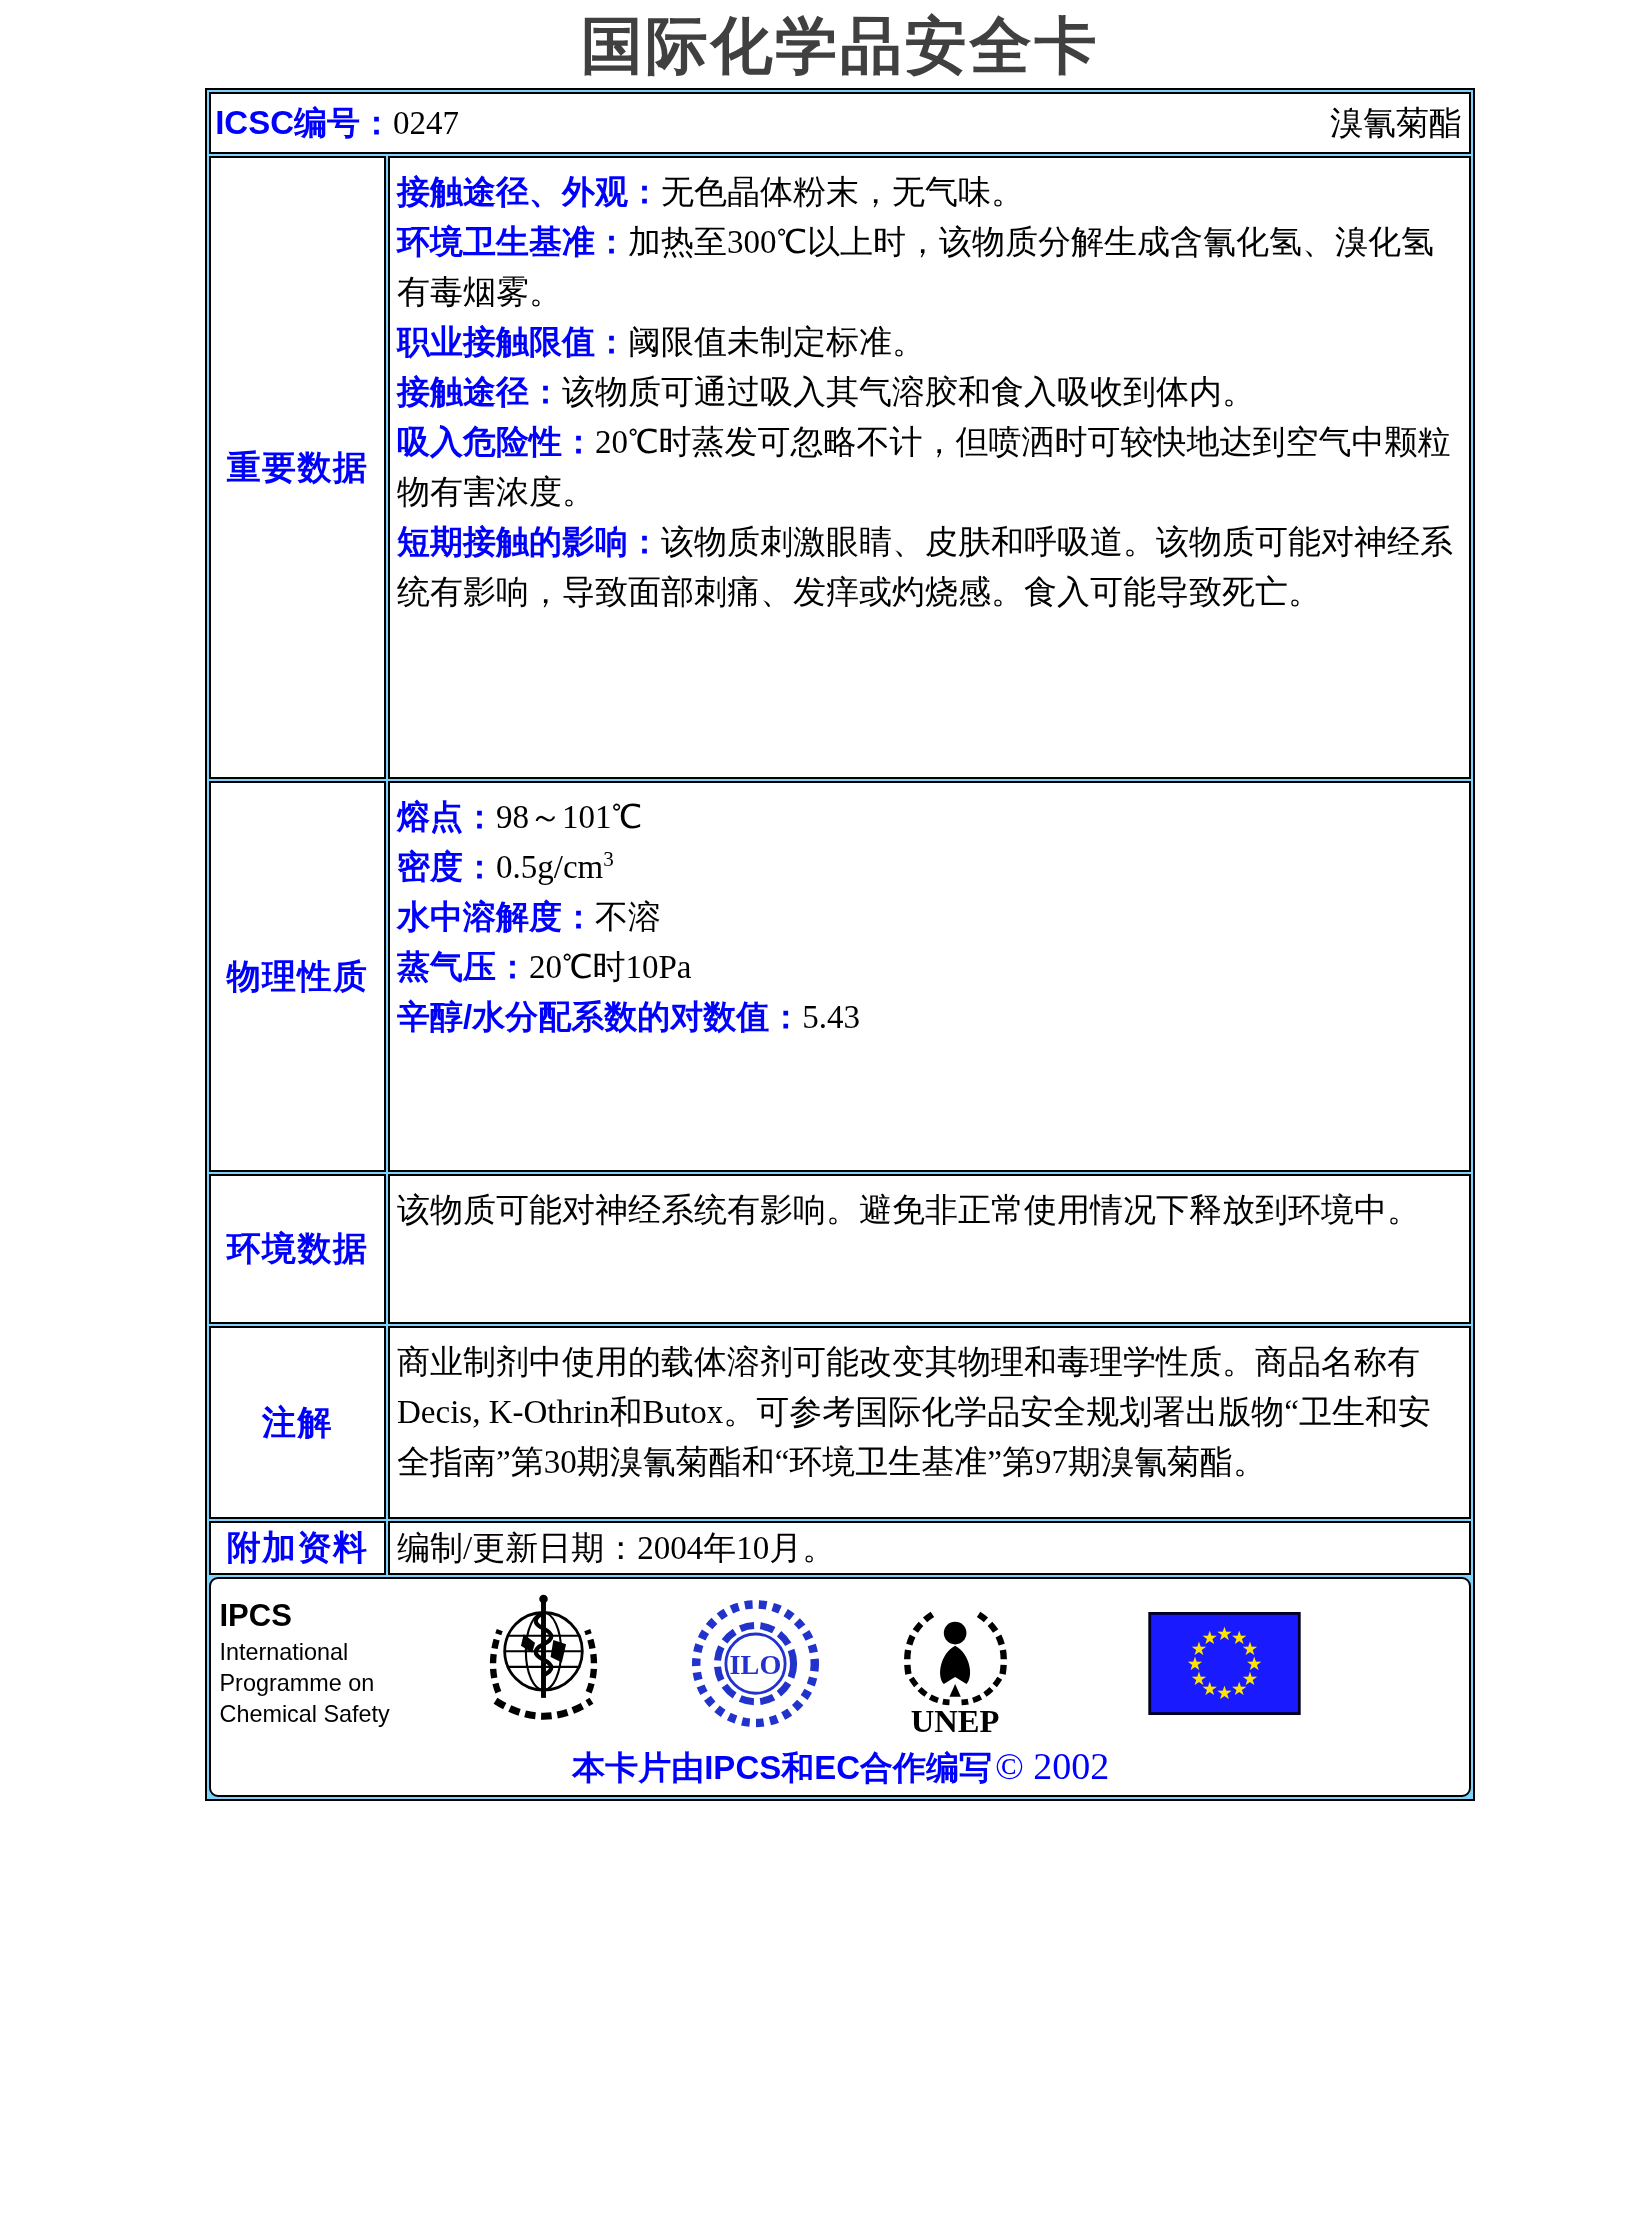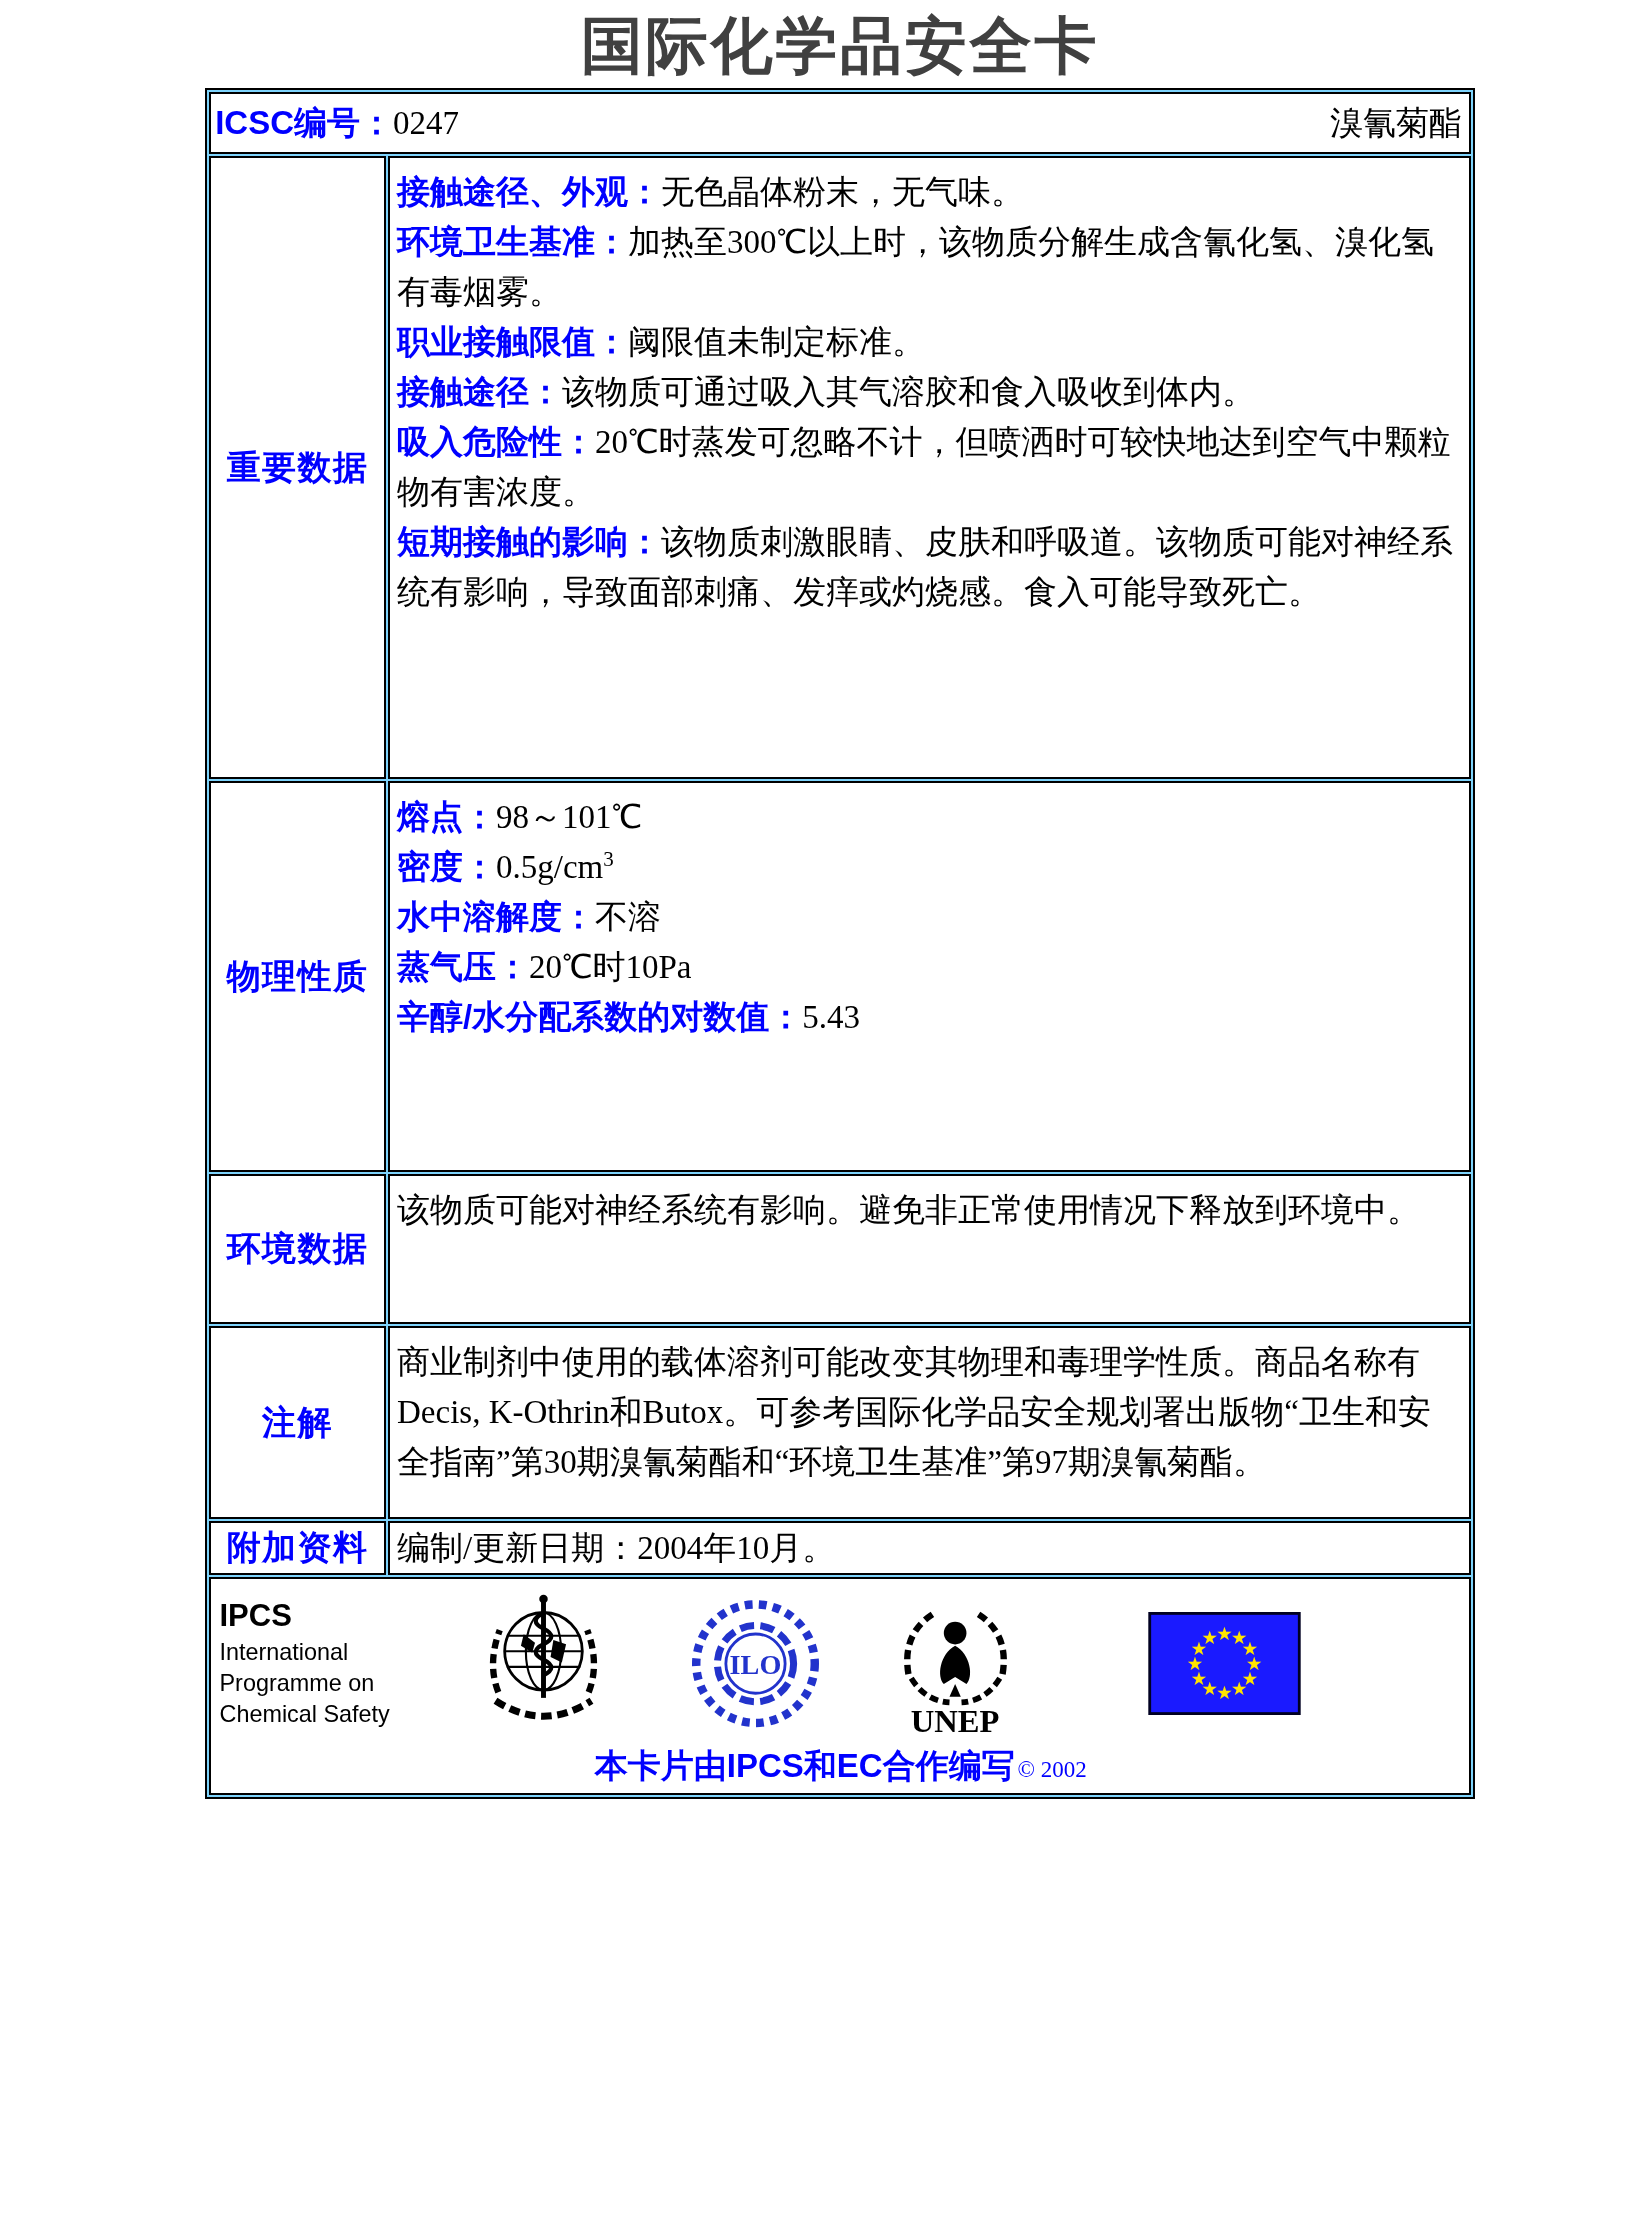--- a/index.html
+++ b/index.html
@@ -69,21 +69,21 @@
     font-weight: bold;
   }
   p.line { margin: 0; }
   sup.p-sup { font-size: 21px; line-height: 0; }
   
   td.h-important { height: 623px; }
   td.h-phys      { height: 391px; }
   td.h-env       { height: 150px; }
   td.h-notes     { height: 193px; }
   td.h-add       { height: 42px;  }
-  td.h-logos     { height: 190px; }
+  td.h-logos     { height: 190px; border-radius: 9px; }
   td.h-legal     { height: 48px;  }
   td.add-content { vertical-align: middle; padding-top: 0; }
   
   td.logos-cell { vertical-align: top; padding: 10px 7px 4.2px 8.5px; }
   .logos-flex { display: flex; align-items: center; }
   .ipcs-block { width: 198px; font-family: "Liberation Sans", sans-serif; color: #000; }
   .ipcs-acronym { font-size: 31px; font-weight: bold; line-height: 37px; margin-bottom: 2.8px; }
   .ipcs-line { font-size: 23.4px; line-height: 31px; }
   .logo { flex: 0 0 auto; }
   .logo-who  { margin-left: 62px; }
@@ -93,21 +93,21 @@
   .caption { text-align: center; margin-top: 5.7px; }
   .caption-main {
     color: #0000FF;
     font-family: "Liberation Sans", sans-serif;
     font-weight: bold;
     font-size: 33px;
   }
   .caption-copy {
     color: #0000FF;
     font-family: "Liberation Serif", serif;
-    font-size: 23px;
+    font-size: 38px;
   }
   
   td.legal-cell {
     vertical-align: middle;
     padding: 0 7px 0 5.7px;
     font-size: 31px;
     line-height: 44px;
   }
   .legal-label {
     color: #0000FF;

